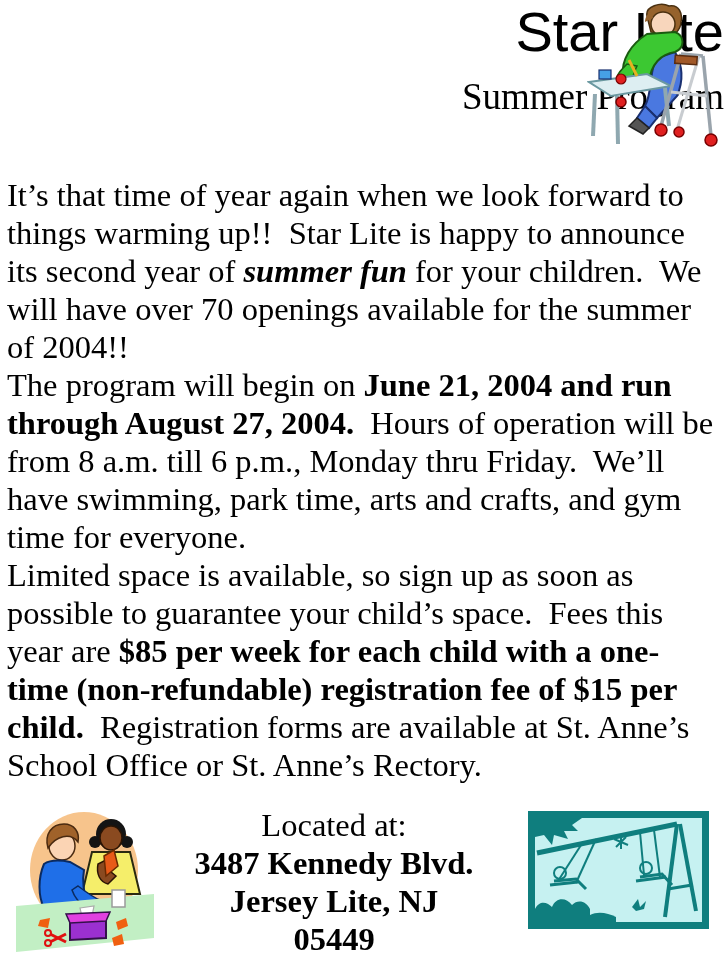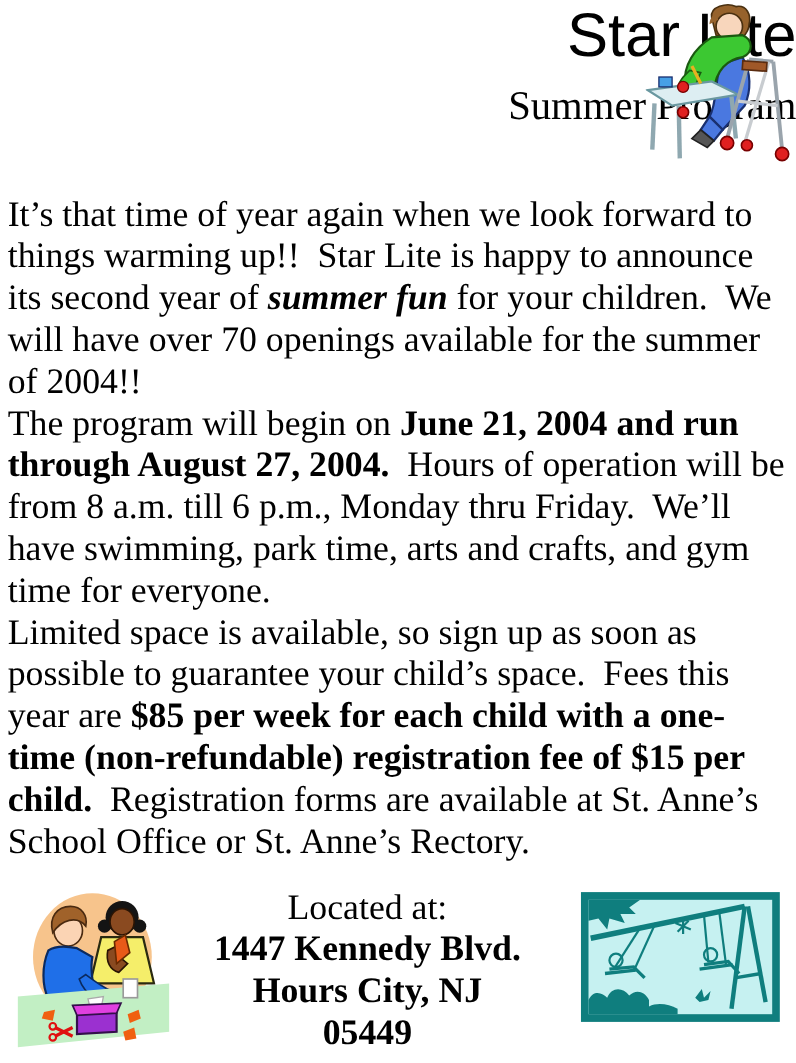--- a/index.html
+++ b/index.html
@@ -99,22 +99,22 @@
     <polygon points="96,132 106,128 108,138 98,140" fill="#f06010"></polygon>
     <polygon points="24,114 34,112 32,122 22,120" fill="#f06010"></polygon>
     <line x1="34" y1="128" x2="50" y2="136" stroke="#e01010" stroke-width="3"></line>
     <line x1="50" y1="128" x2="34" y2="136" stroke="#e01010" stroke-width="3"></line>
     <circle cx="32" cy="127" r="3" fill="none" stroke="#e01010" stroke-width="2"></circle>
     <circle cx="32" cy="137" r="3" fill="none" stroke="#e01010" stroke-width="2"></circle>
   </svg>
 
   <div class="address-block">
     <div>Located at:</div>
-    <div class="address-bold">1447 Kennedy Blvd.</div>
-    <div class="address-bold">Hours City, NJ</div>
+    <div class="address-bold">3487 Kennedy Blvd.</div>
+    <div class="address-bold">Jersey Lite, NJ</div>
     <div class="address-bold">05449</div>
   </div>
 
   <svg class="swing-photo" viewBox="0 0 181 118" aria-hidden="true">
     <rect x="0" y="0" width="181" height="118" fill="#0f7e7e"></rect>
     <rect x="7" y="7" width="167" height="104" fill="#c6f1f1"></rect>
     <g fill="none" stroke="#0f7e7e">
       <line x1="9" y1="42" x2="149" y2="13" stroke-width="5"></line>
       <line x1="149" y1="13" x2="137" y2="106" stroke-width="4"></line>
       <line x1="152" y1="13" x2="168" y2="100" stroke-width="4"></line>

